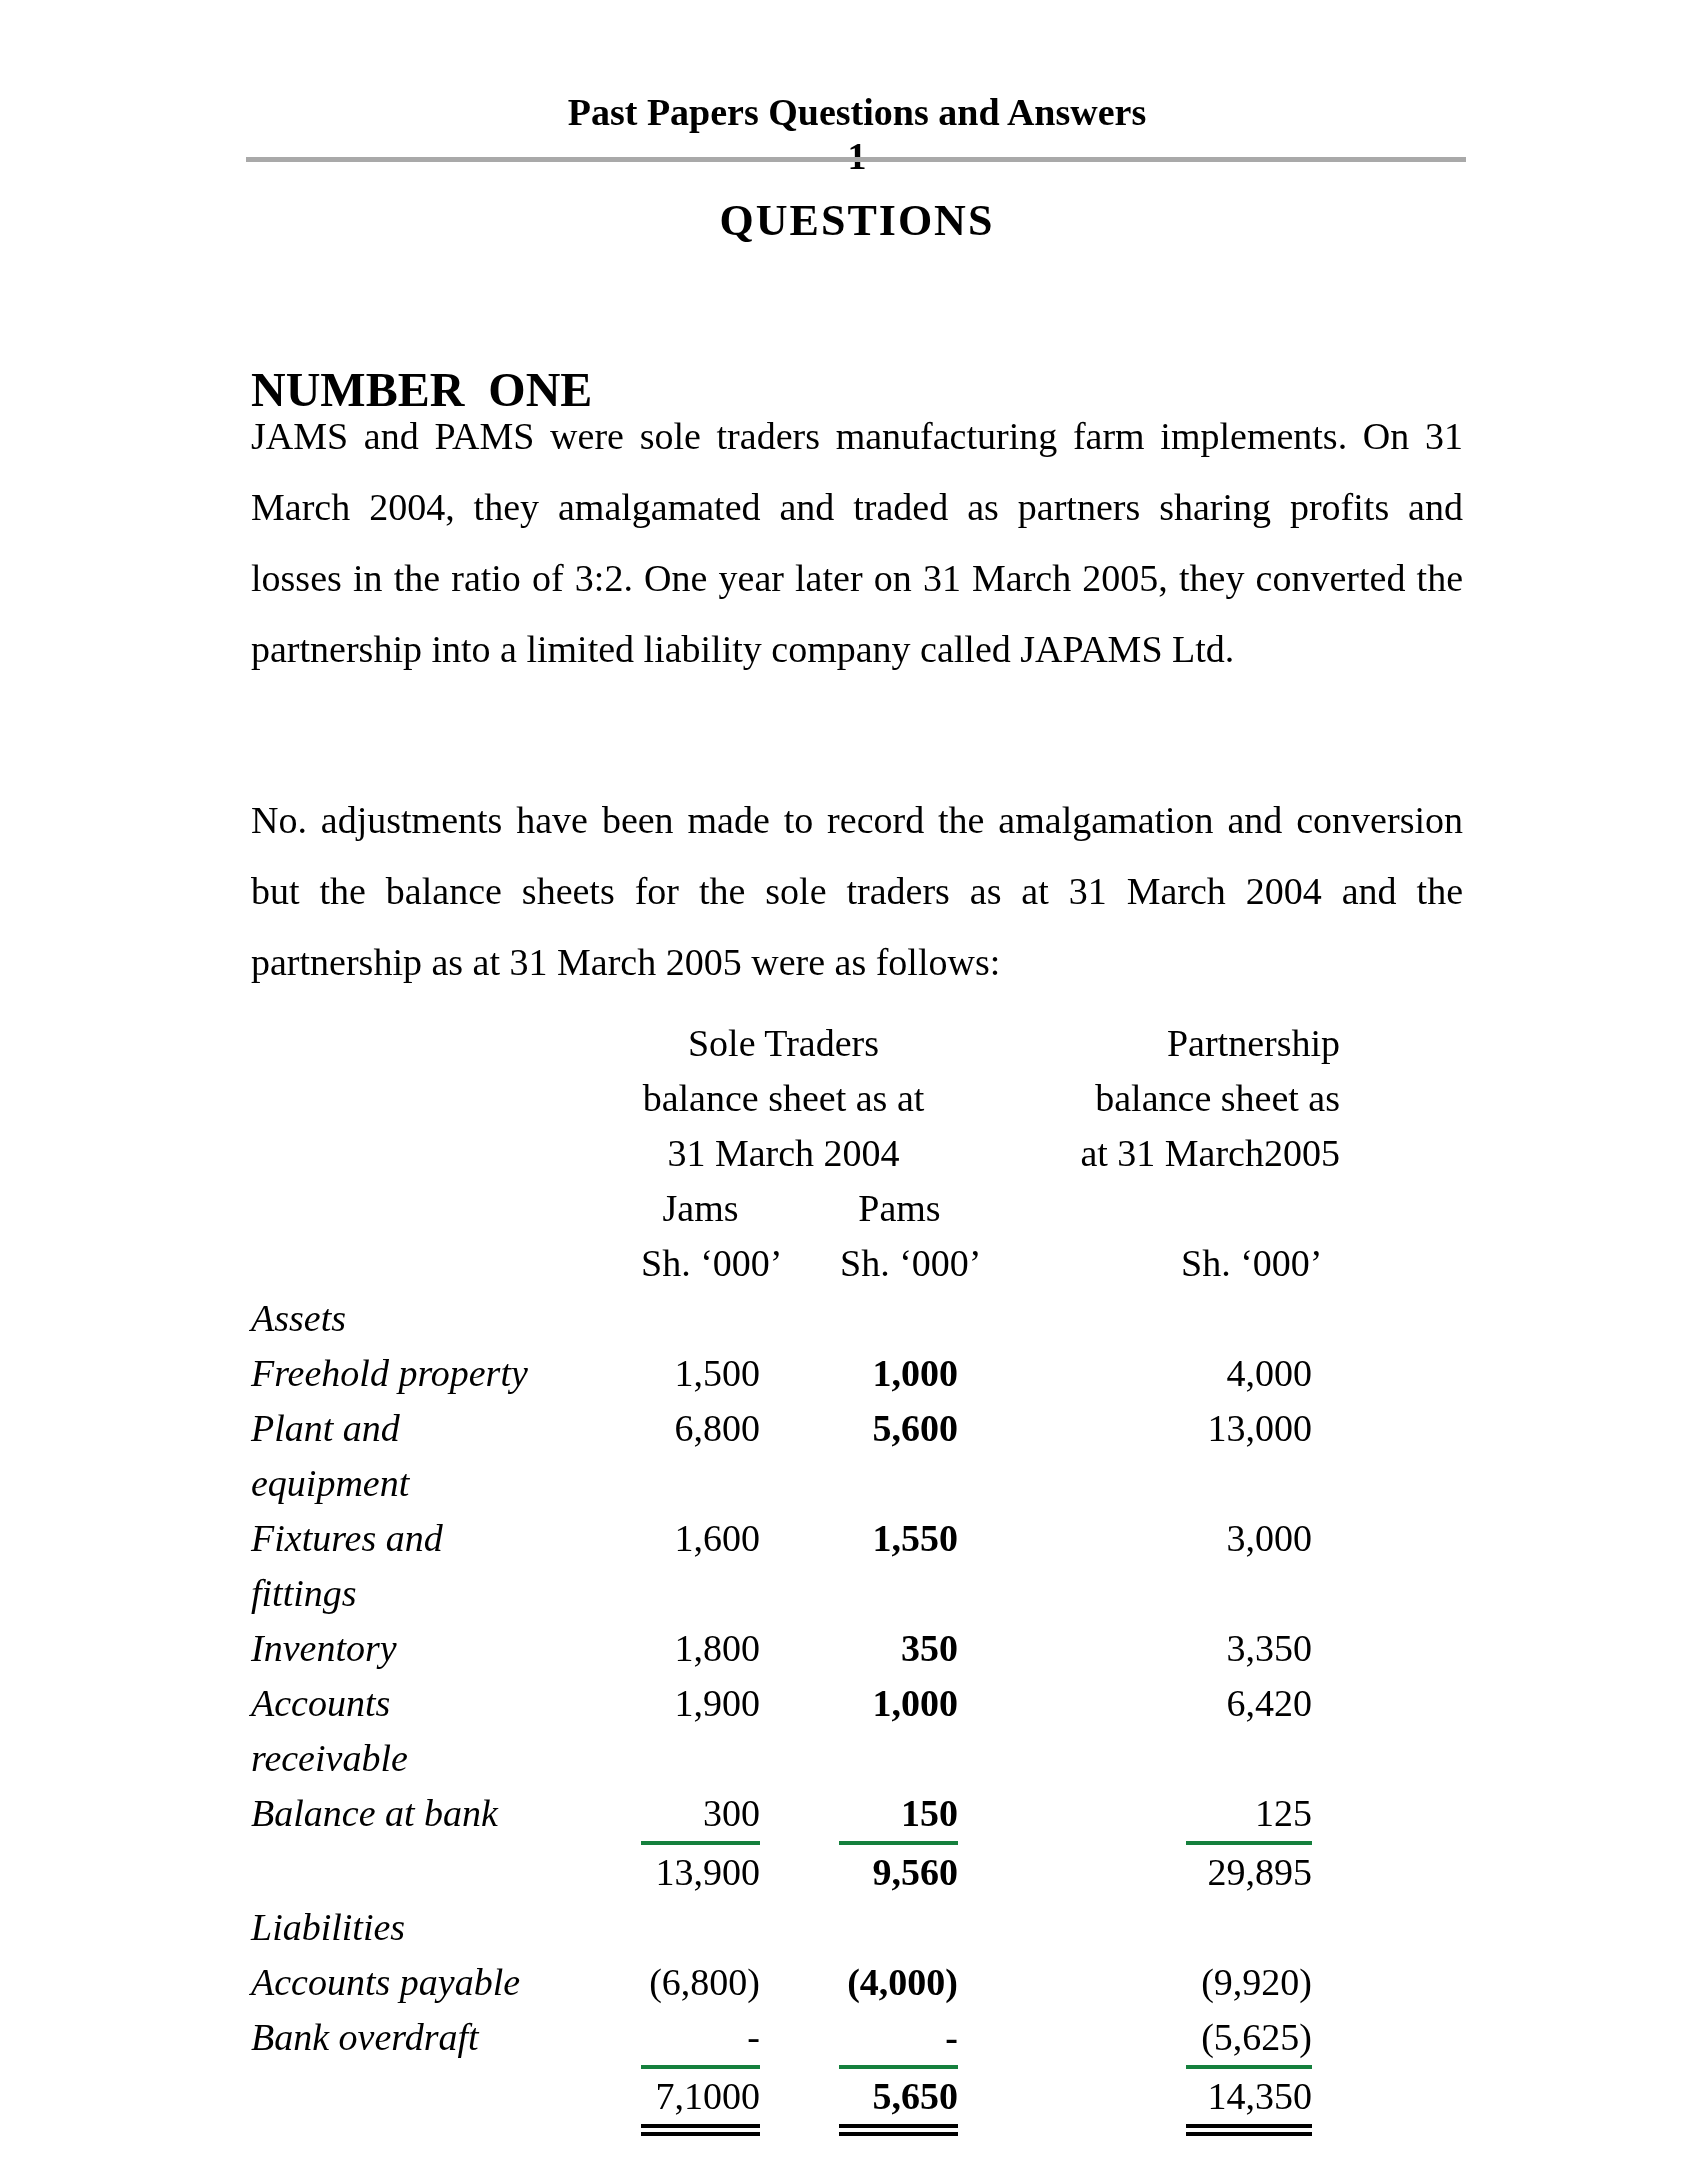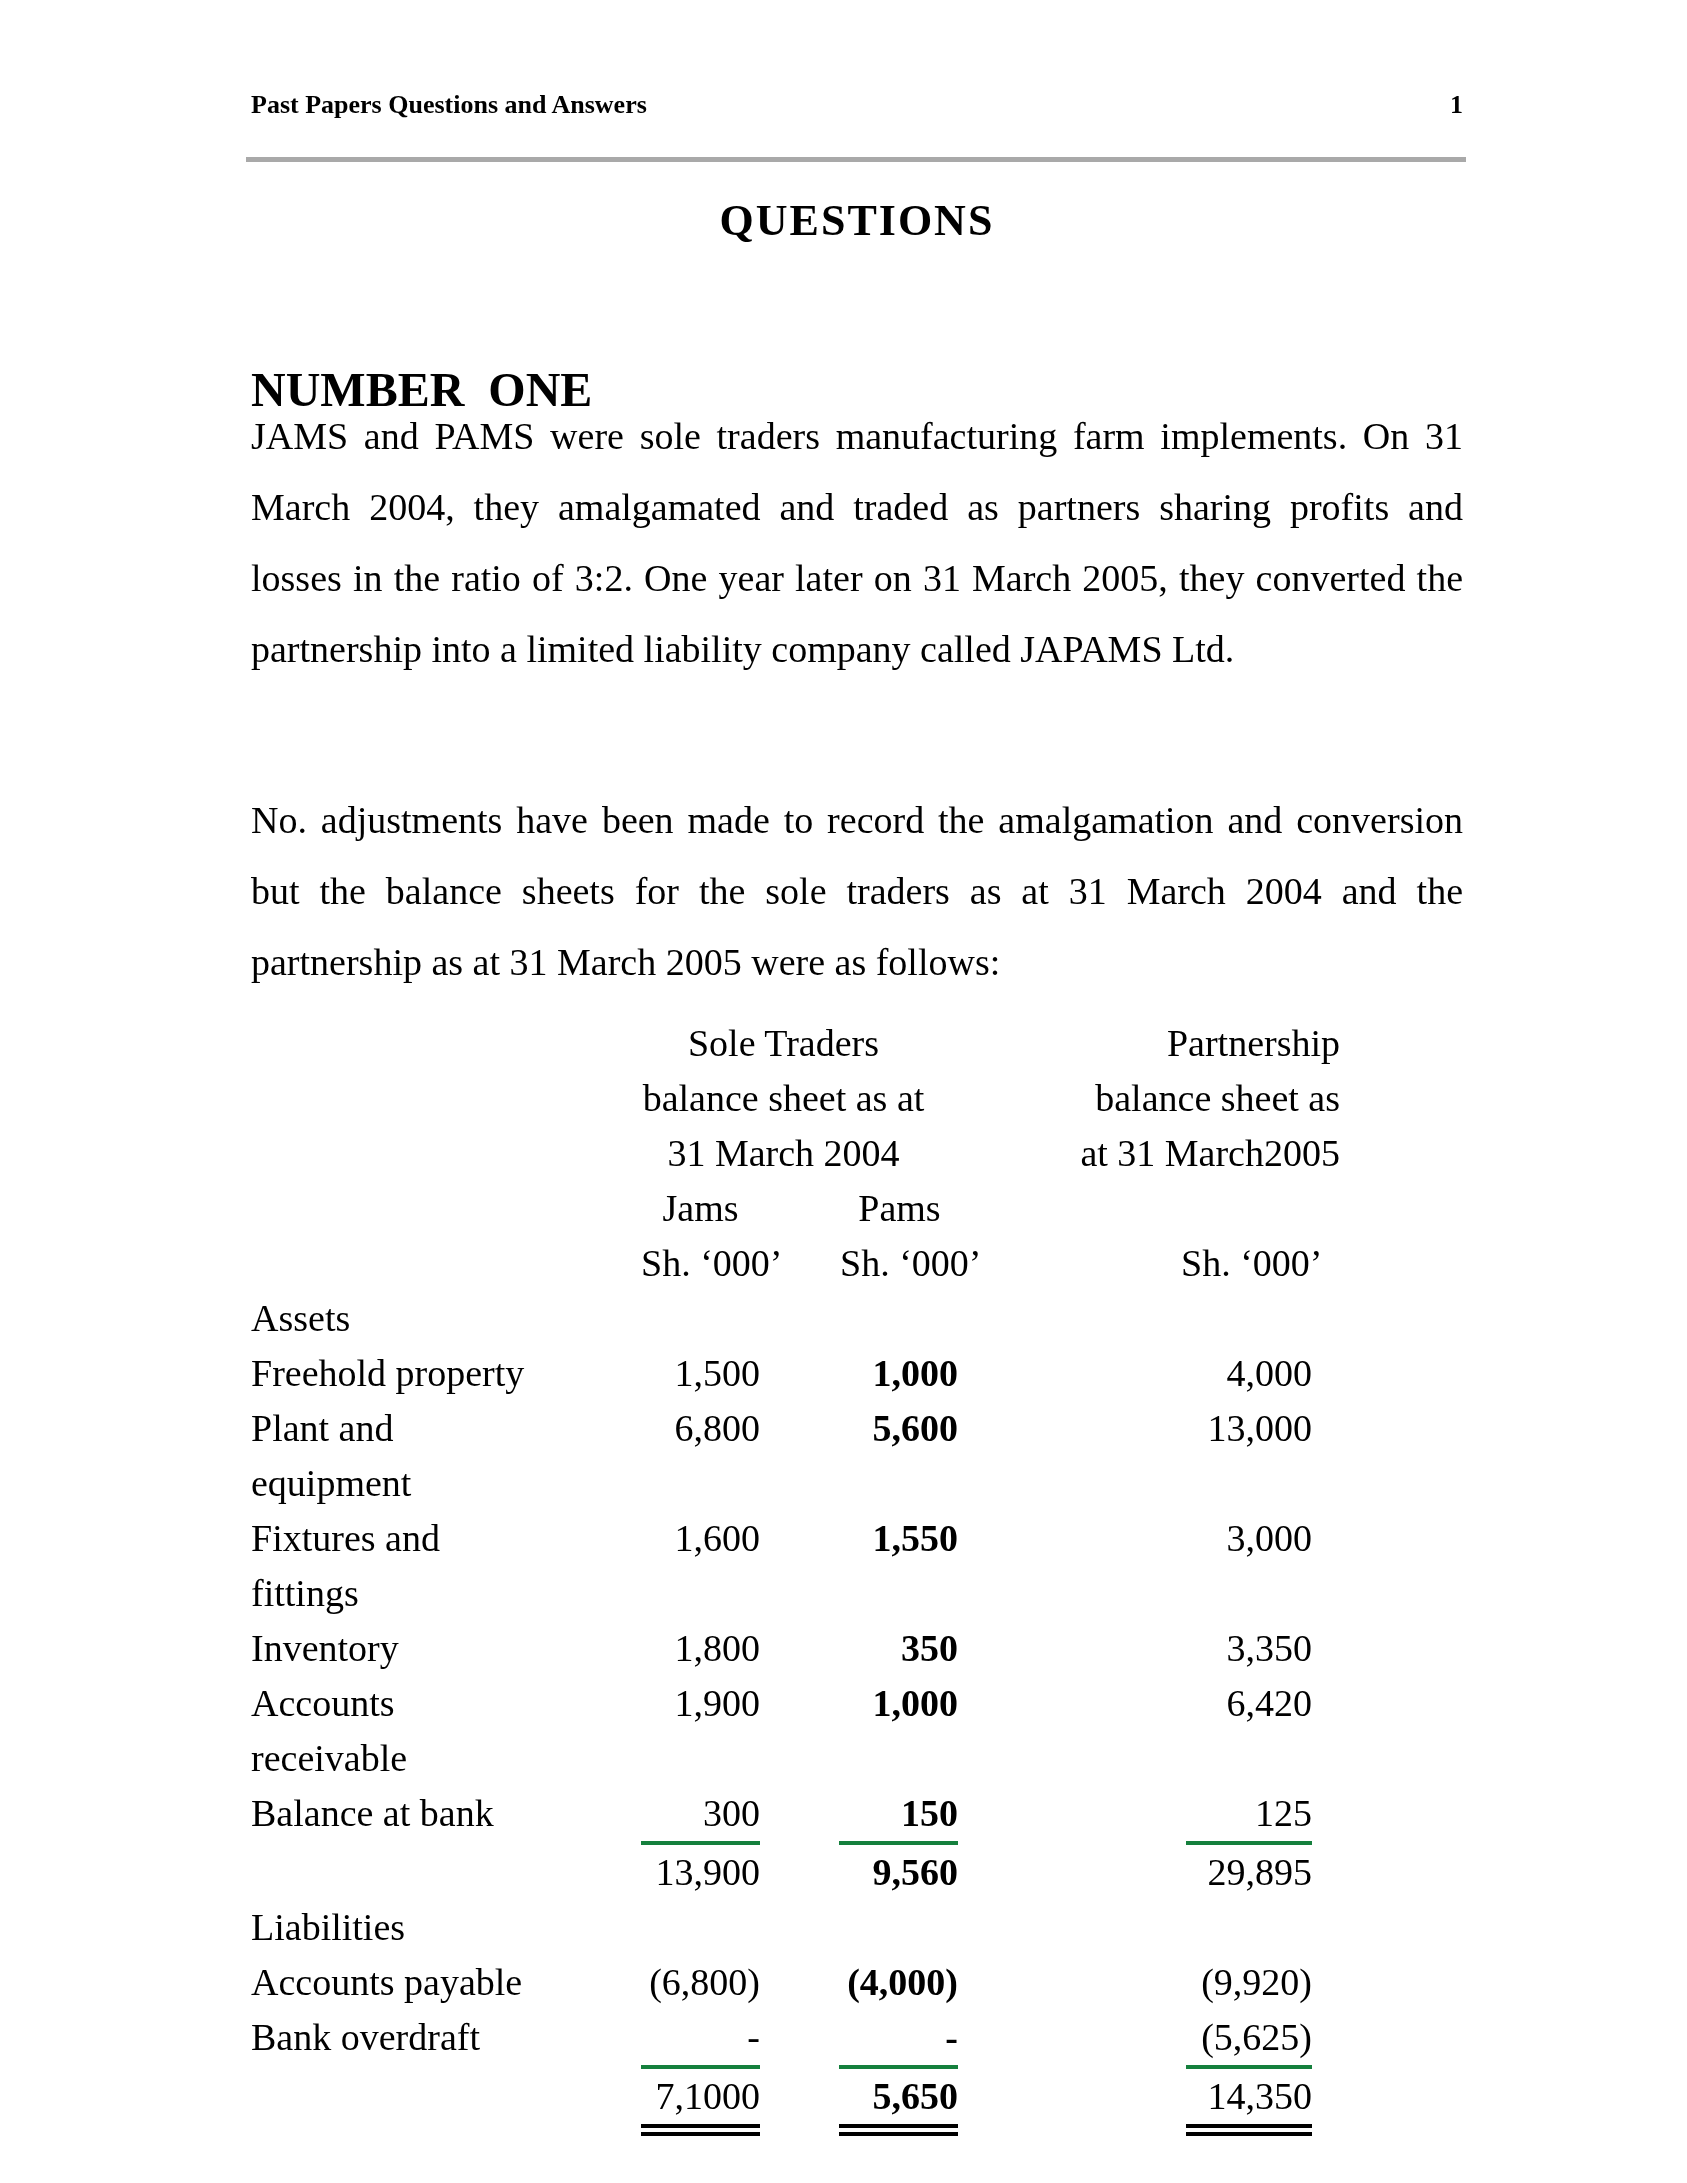--- a/index.html
+++ b/index.html
@@ -8,22 +8,22 @@
     width:1687px;
     height:2183px;
     background:#ffffff;
     font-family:"Liberation Serif", serif;
     color:#000;
     overflow:hidden;
   }
   .pheader{
     position:absolute;
     left:251px; top:90px; width:1212px;
-    display:flex; justify-content:space-between; align-items:flex-start;
-    font-size:26px; font-weight:bold;
+    display:flex; justify-content:space-between; align-items:center;
+    font-size:38px; font-weight:bold;flex-direction:column;
   }
   .rule{
     position:absolute;
     left:246px; top:157px; width:1220px; height:5.3px;
     background:#a9a9a9;
   }
   .qtitle{
     position:absolute;
     left:251px; top:195px; width:1212px;
     text-align:center;
@@ -52,21 +52,21 @@
   .gh{position:absolute; top:0; text-align:center; white-space:pre;}
   .ghA{left:334px; width:397px;}
   .ghB{left:719px; width:370px;text-align:right;}
   .chead{position:absolute; white-space:nowrap; text-align:center;}
   .jams-label{left:390px; width:119px; top:165px;}
   .pams-label{left:589px; width:119px; top:165px;}
   .jams-unit{left:390px; width:119px; top:220px;}
   .pams-unit{left:589px; width:119px; top:220px;}
   .part-unit{left:930px; width:132px; top:220px;}
   .trow{display:flex; align-items:flex-start;}
-  .tlabel{width:357px; white-space:pre-line;}
+  .tlabel{width:357px; white-space:pre-line;font-style:italic;}
   .tcell{text-align:right;}
   .tcell.jams{width:152px;}
   .tcell.pams{width:198px;font-weight:bold;}
   .tcell.partnership{width:354px;}
   .val{display:inline-block; text-align:right;}
   .jams .val,.pams .val{min-width:119px;}
   .partnership .val{min-width:126px;}
   .r-single .val{border-bottom:4px solid #15803d;}
   .r-double .val{border-bottom:12px double #000;}
 </style>

